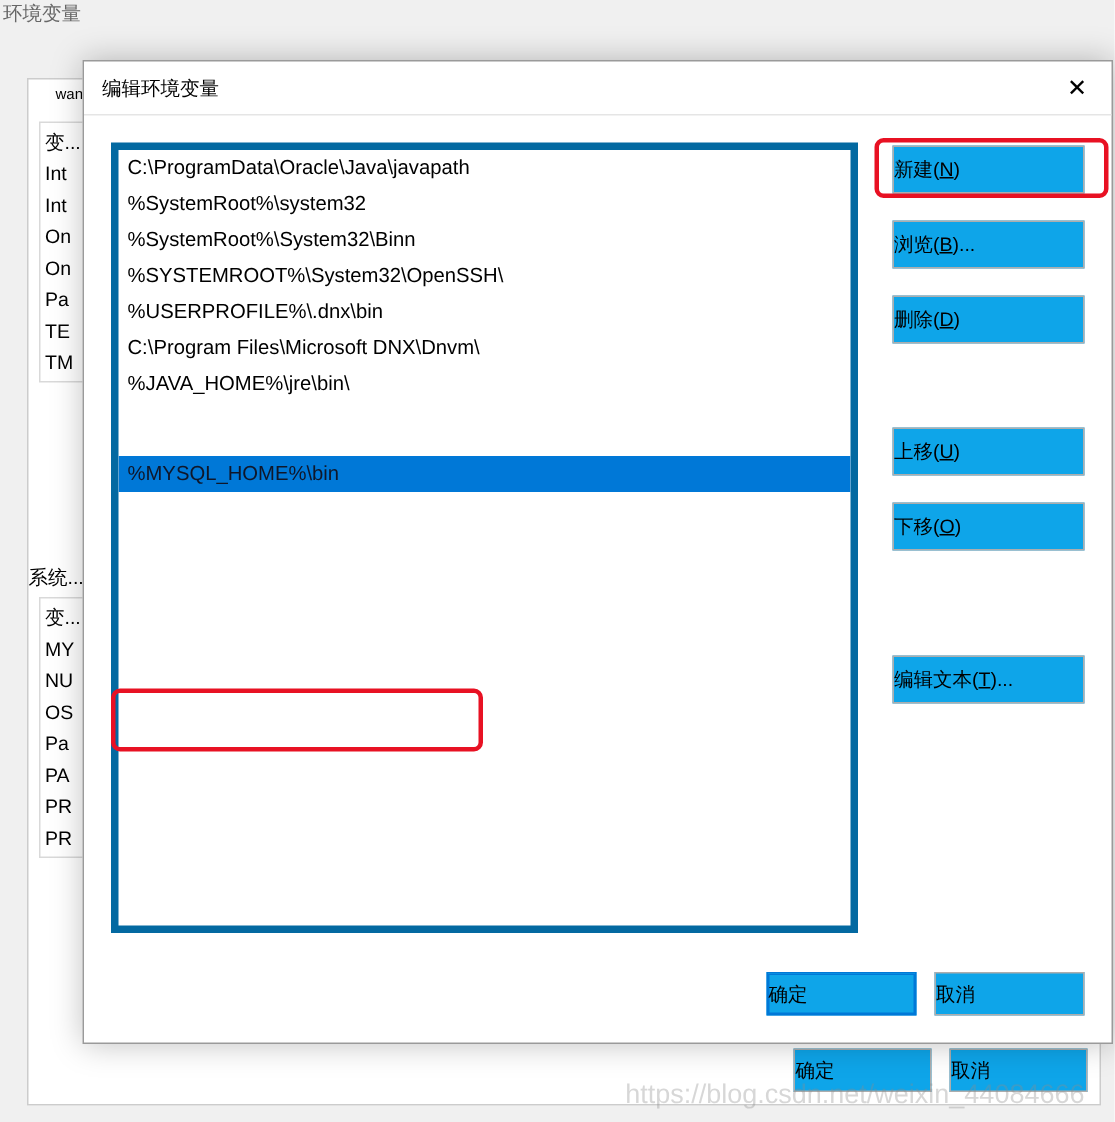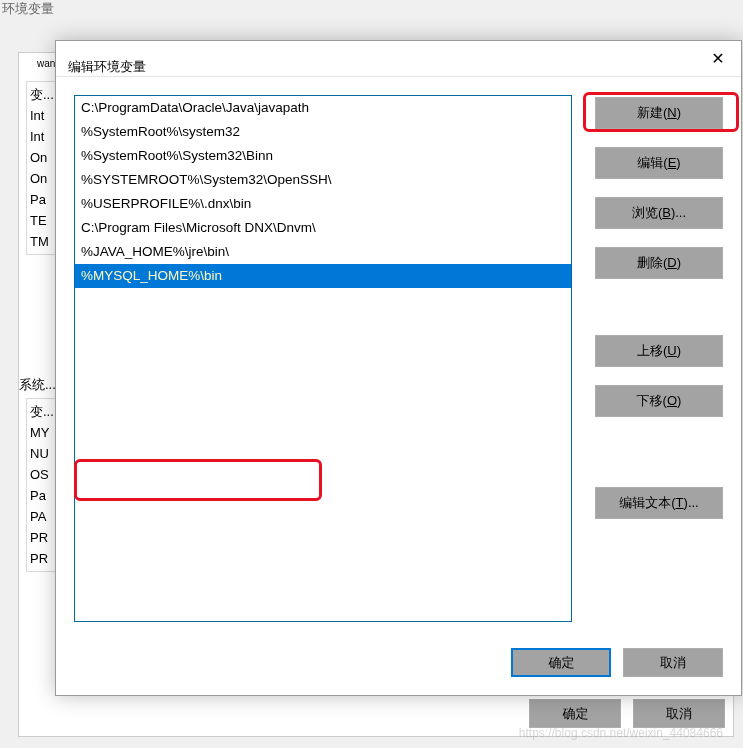--- a/index.html
+++ b/index.html
@@ -58,74 +58,75 @@
     }
     .outer-buttons {
       position: absolute;
       bottom: 8px; right: 8px;
     }
     .btn {
       display: inline-block;
       min-width: 92px;
       height: 29px;
       line-height: 27px;
-      text-align: center;
-      background: #a3a3a3;
+      text-align: left;
+      background: #0ea5e9;
       border: 1px solid #adadad;
       font-size: 13px;
       cursor: pointer;
       margin-left: 8px;
       font-family: inherit;
     }
     .inner-dialog {
       position: absolute;
       top: 40px; left: 55px;
       width: 687px; height: 656px;
       background: #fff;
       border: 1px solid #9a9a9a;
       box-shadow: 0 0 20px rgba(0,0,0,0.25);
     }
     .inner-titlebar {
       height: 36px;
       display: flex;
-      align-items: flex-end;
+      align-items: center;
       justify-content: space-between;
       padding-left: 12px;
       border-bottom: 1px solid #e5e5e5;
     }
     .close-btn {
       width: 46px; height: 36px;
       display: flex; align-items: center; justify-content: center;
       cursor: pointer;
       font-size: 16px;
     }
     .inner-body {
       padding: 18px;
       height: calc(100% - 36px);
       position: relative;
     }
     .list-box {
       position: absolute;
       top: 18px; left: 18px;
       width: 498px; height: 527px;
-      border: 1px solid #0369a1;
+      border: 5px solid #0369a1;
       background: #fff;
       overflow: hidden;
     }
     .list-item {
       padding: 2px 6px;
       line-height: 20px;
       white-space: nowrap;
       overflow: hidden;
       text-overflow: ellipsis;
       font-size: 13.5px;
     }
     .list-item.selected {
       background: #0078d7;
-      color: #fef9c3;
+      color: #0f172a;
+      margin-top: 36px;
     }
     .highlight-red {
       position: absolute;
       border: 3px solid #e81123;
       border-radius: 6px;
       pointer-events: none;
     }
     .hl-selected { top: 382px; left: 18px; width: 248px; height: 42px; }
     .hl-new { top: 15px; left: 527px; width: 156px; height: 40px; }
     .side-btns {
@@ -160,21 +161,21 @@
     .sb-arr {
       height: 18px;
       display: flex; align-items: center; justify-content: center;
       font-size: 10px; color: #666;
       cursor: pointer;
     }
     .watermark {
       position: absolute;
       bottom: 8px; right: 20px;
       color: rgba(140,140,140,0.35);
-      font-size: 12px;
+      font-size: 18px;
     }
   </style>
 </head>
 <body>
 
 <div class="outer-title">环境变量</div>
 
 <div class="outer-dialog">
   <div class="outer-user-label">wang</div>
   <div class="outer-user-box">
@@ -223,21 +224,20 @@
       <div class="list-item">%SystemRoot%\System32\Binn</div>
       <div class="list-item">%SYSTEMROOT%\System32\OpenSSH\</div>
       <div class="list-item">%USERPROFILE%\.dnx\bin</div>
       <div class="list-item">C:\Program Files\Microsoft DNX\Dnvm\</div>
       <div class="list-item">%JAVA_HOME%\jre\bin\</div>
       <div class="list-item selected">%MYSQL_HOME%\bin</div>
     </div>
 
     <div class="side-btns">
       <button class="btn"><span></span>新建(<span class="underline">N</span>)</button>
-      <button class="btn">编辑(<span class="underline">E</span>)</button>
       <button class="btn">浏览(<span class="underline">B</span>)...</button>
       <button class="btn">删除(<span class="underline">D</span>)</button>
       <div class="gap"></div>
       <button class="btn">上移(<span class="underline">U</span>)</button>
       <button class="btn">下移(<span class="underline">O</span>)</button>
       <div class="gap2"></div>
       <button class="btn">编辑文本(<span class="underline">T</span>)...</button>
     </div>
 
     <div class="highlight-red hl-new"></div>

